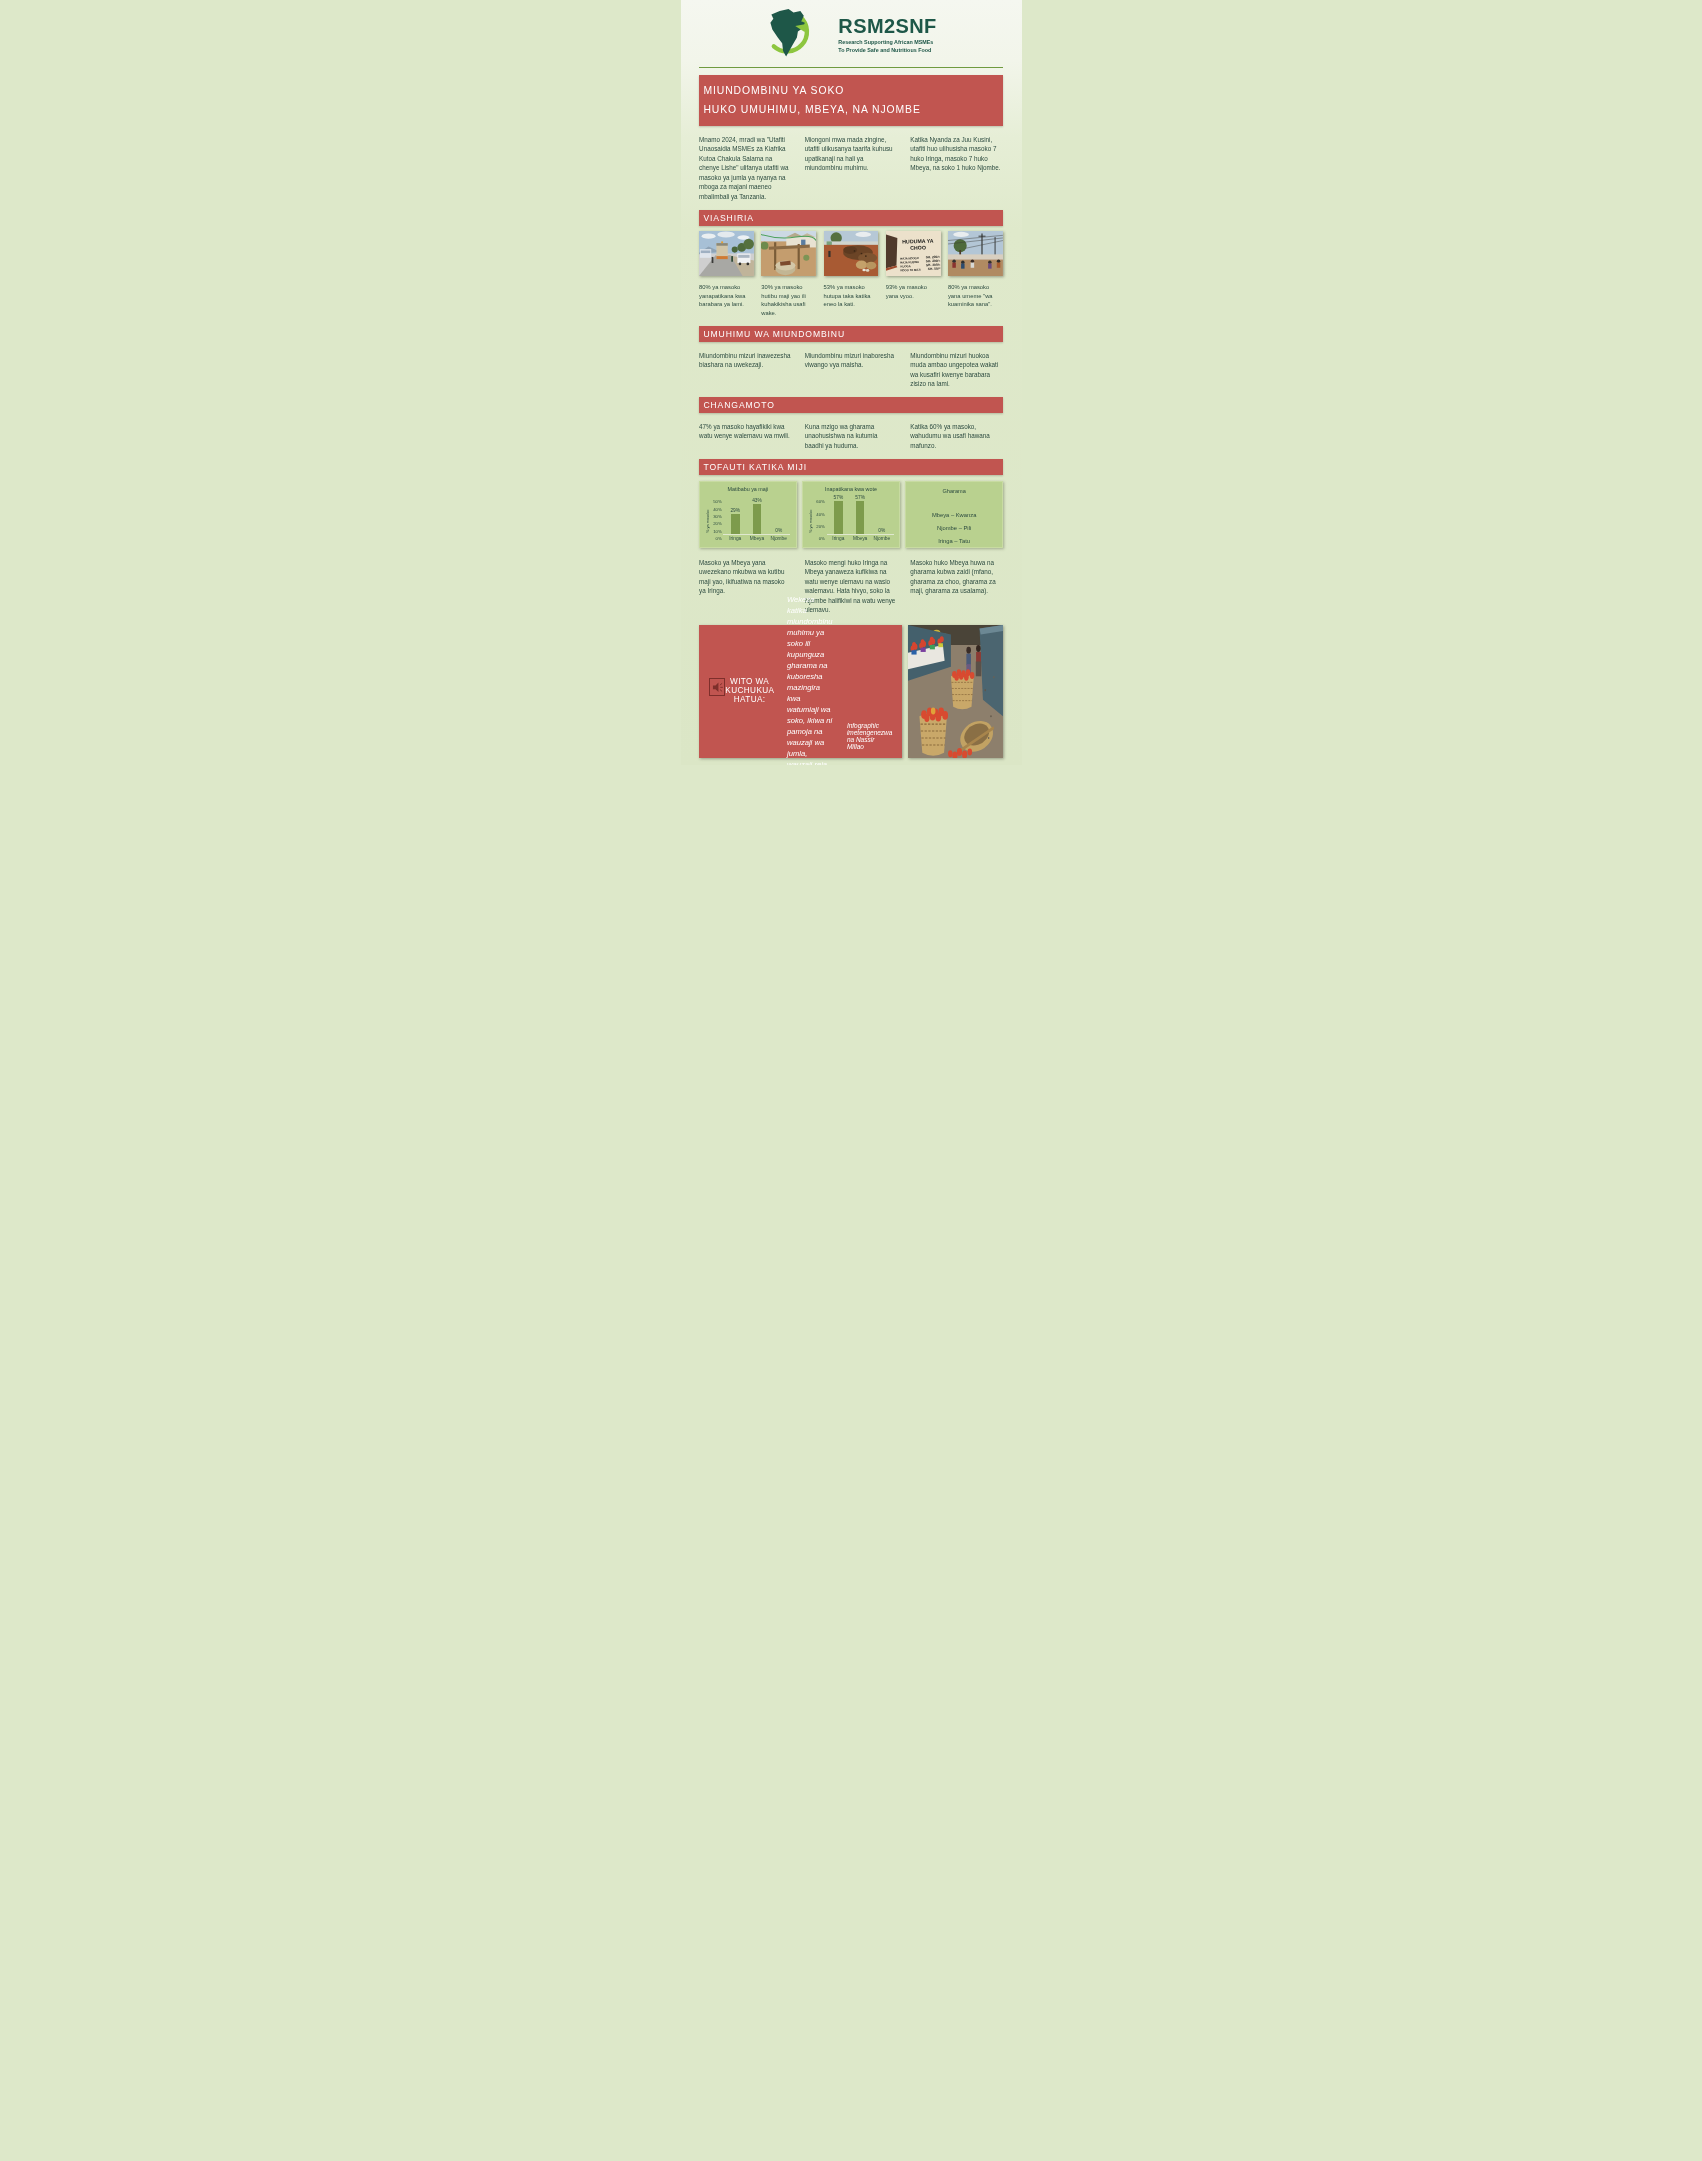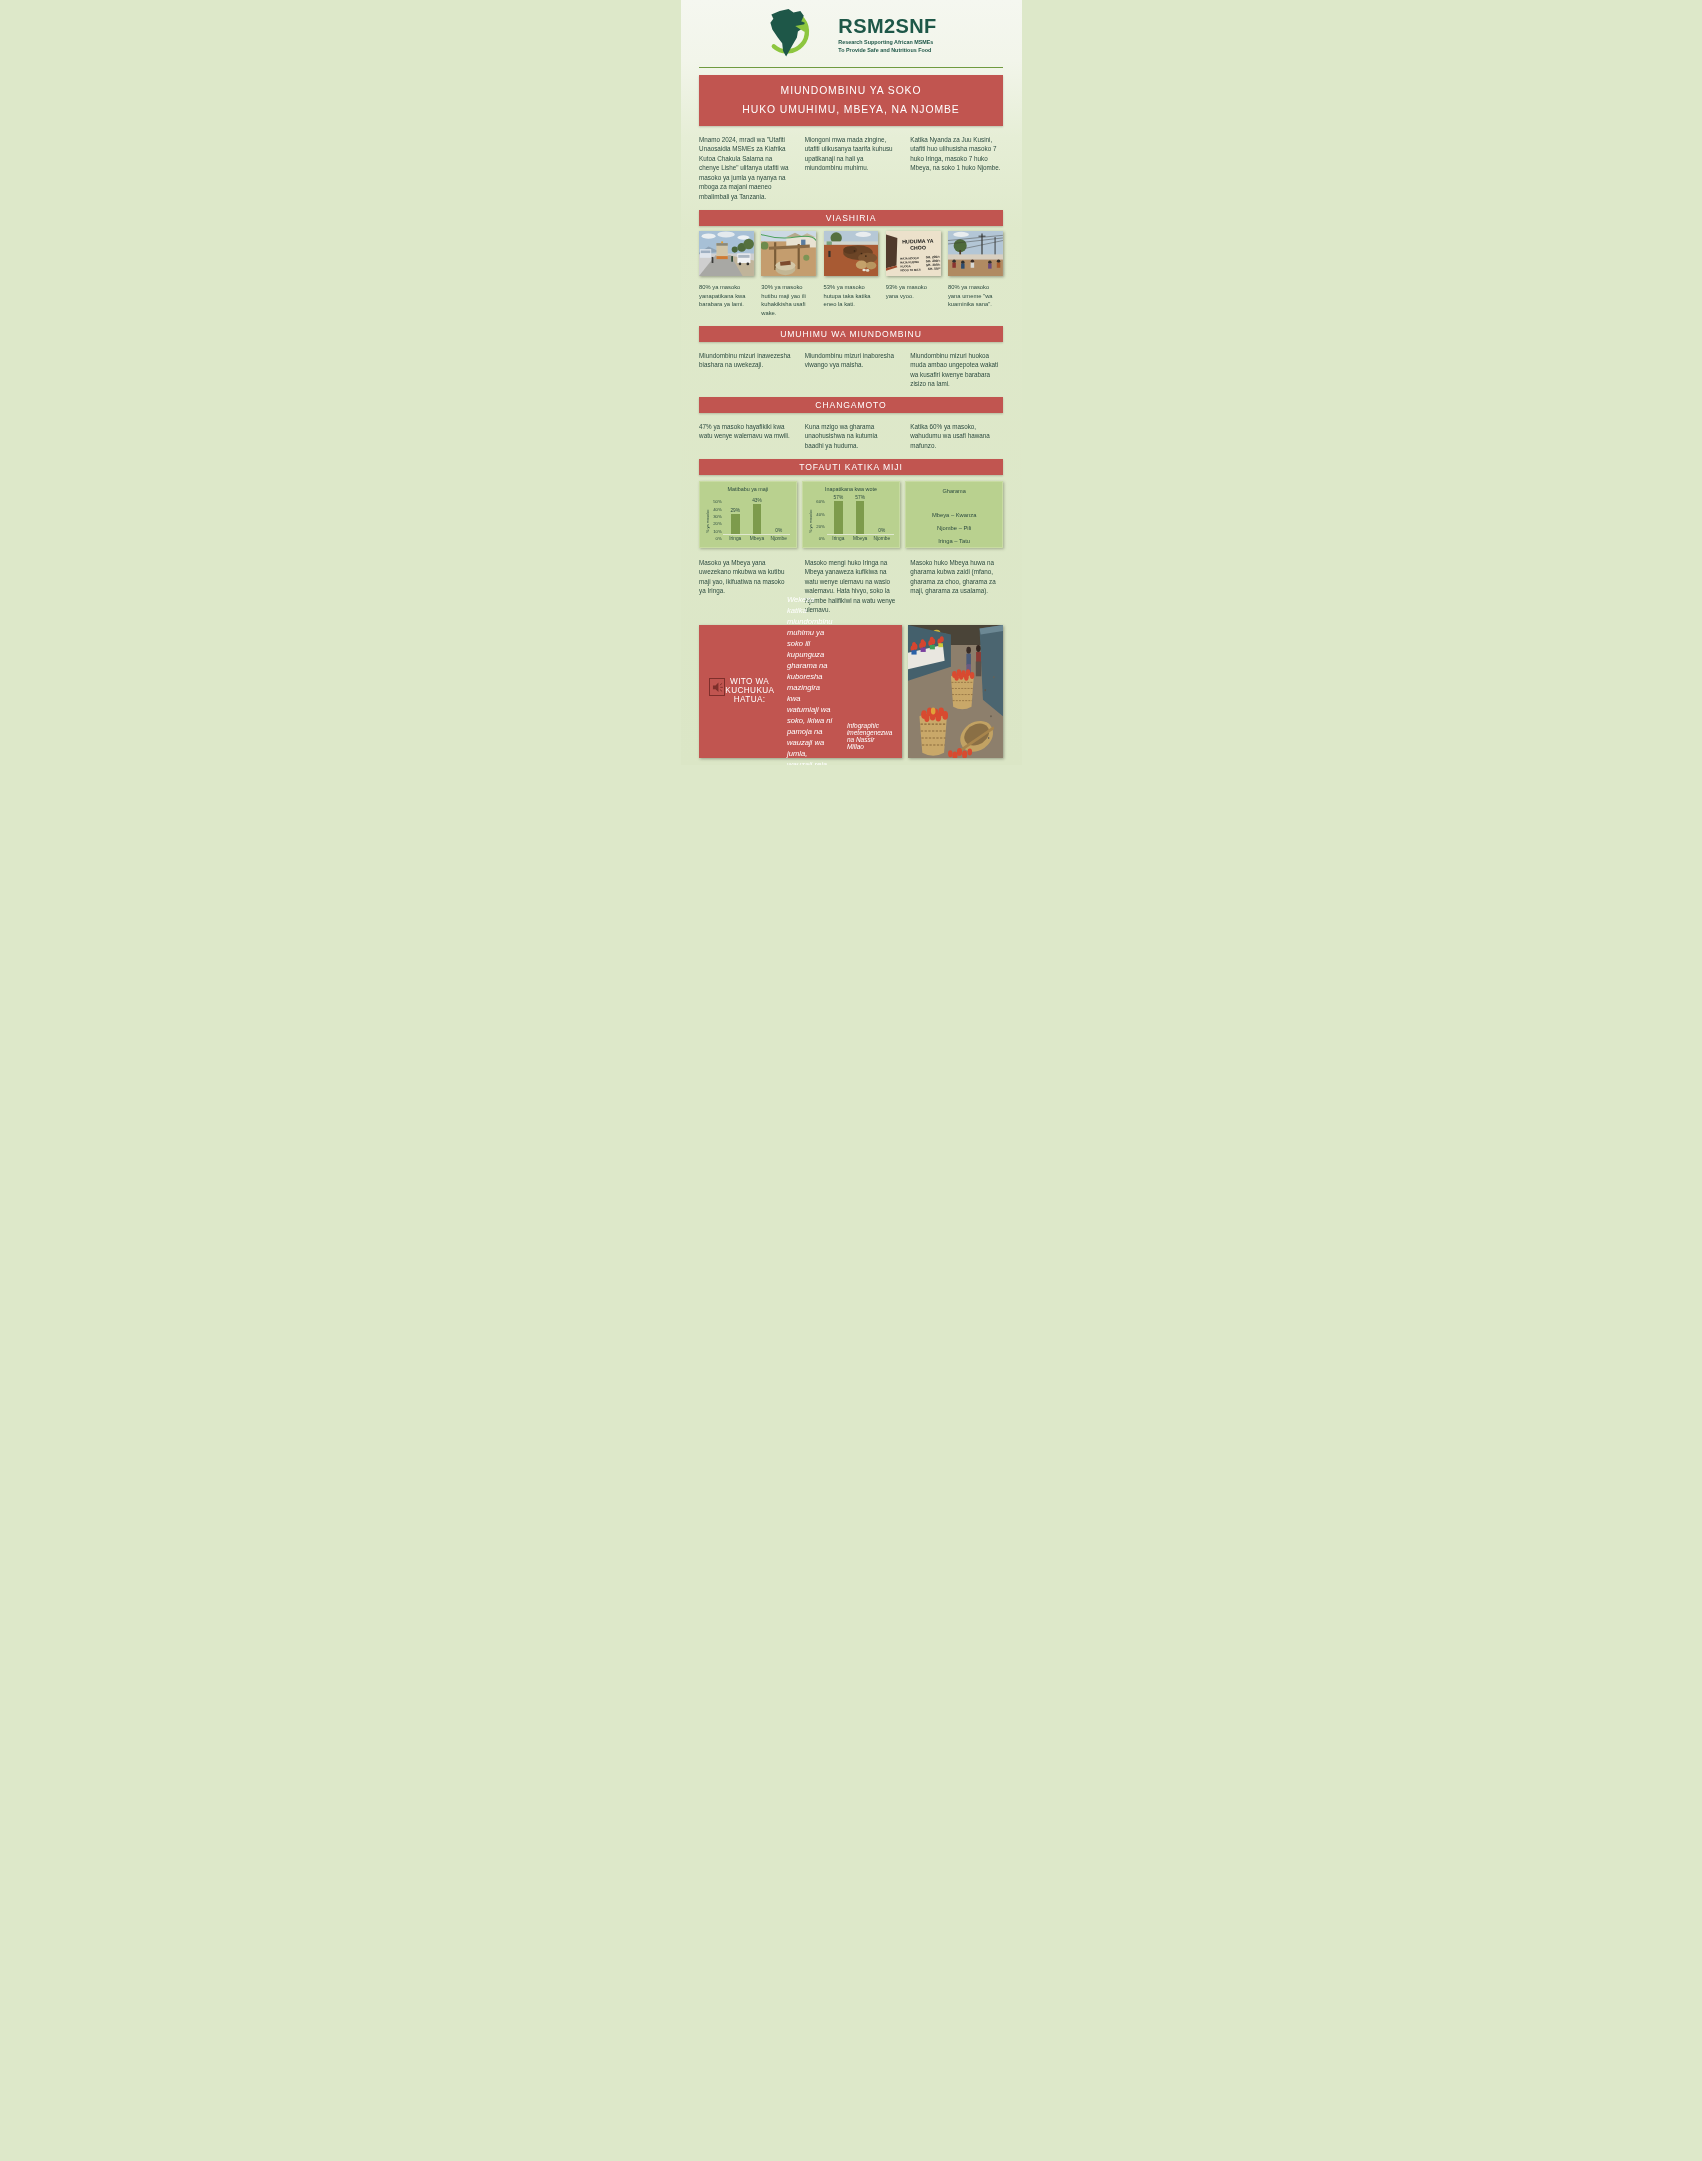--- a/index.html
+++ b/index.html
@@ -12,21 +12,21 @@
   }
   
   .logo-row{display:flex;justify-content:center;align-items:center;gap:19px;padding-top:1.7px;}
   .africa-logo{width:54px;height:55px;flex:0 0 auto;}
   .logo-text{display:flex;flex-direction:column;}
   .brand{font-size:20px;font-weight:bold;color:#1e5748;letter-spacing:0.4px;line-height:1;}
   .tagline{font-size:5.4px;font-weight:bold;color:#1e5748;margin-top:2.6px;line-height:1.5;}
   .divider{border:none;border-top:1.3px solid #6f9a3f;margin:4.3px 0 0 0;}
   
   .banner{
-    background:#c15550;color:#ffffff;text-align:center;
+    background:#c15550;color:#ffffff;text-align:left;
     padding:3px 4.3px;font-size:8.6px;letter-spacing:0.9px;font-weight:500;
     box-shadow:0 0.9px 1.7px rgba(60,50,40,.25);
   }
   .title-banner{margin-top:7px;padding:7px 4.3px;font-size:10.4px;line-height:1.8;}
   .section-banner{margin-top:8.6px;}
   
   .cols3{display:flex;gap:13px;margin-top:8.6px;}
   .cols3 > *{flex:1;margin:0;font-size:6.3px;line-height:1.5;}
   
   .photo-row{display:flex;gap:7.3px;margin-top:5.2px;}

